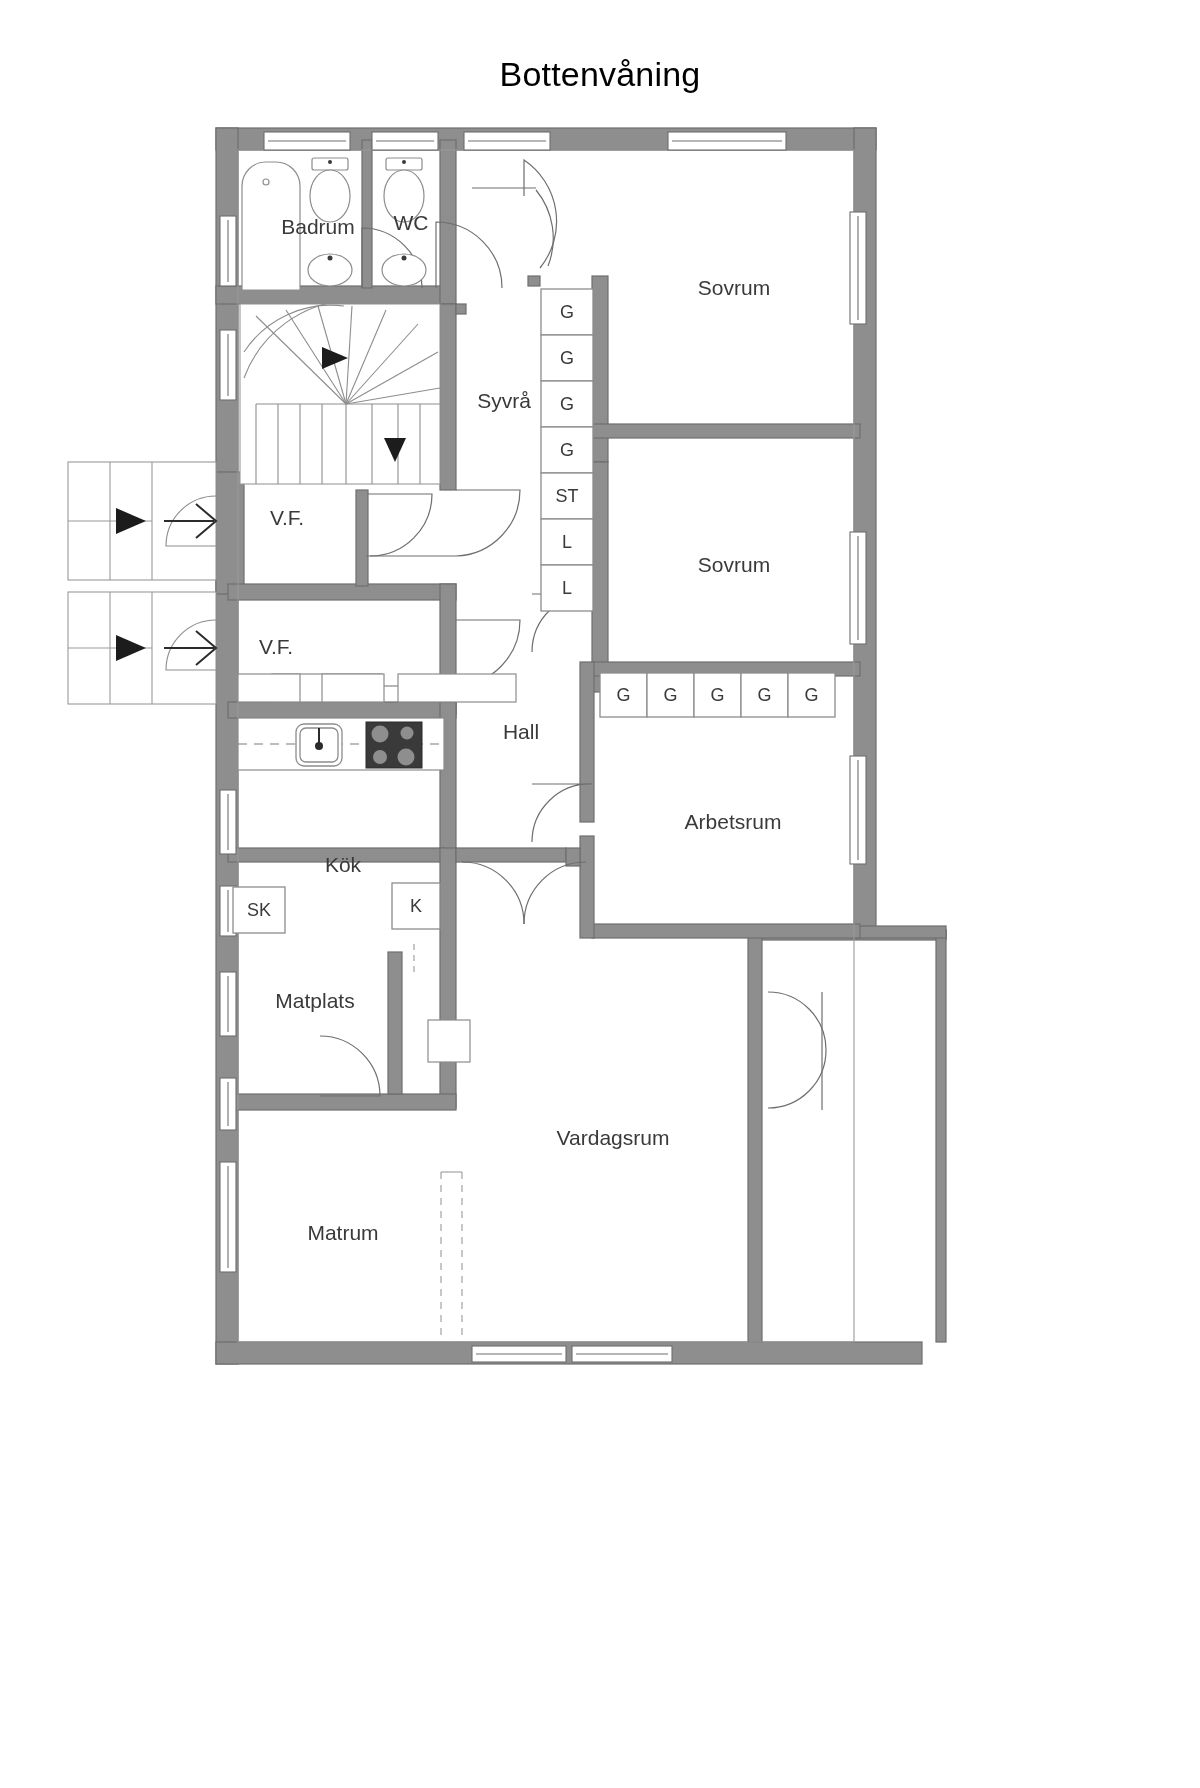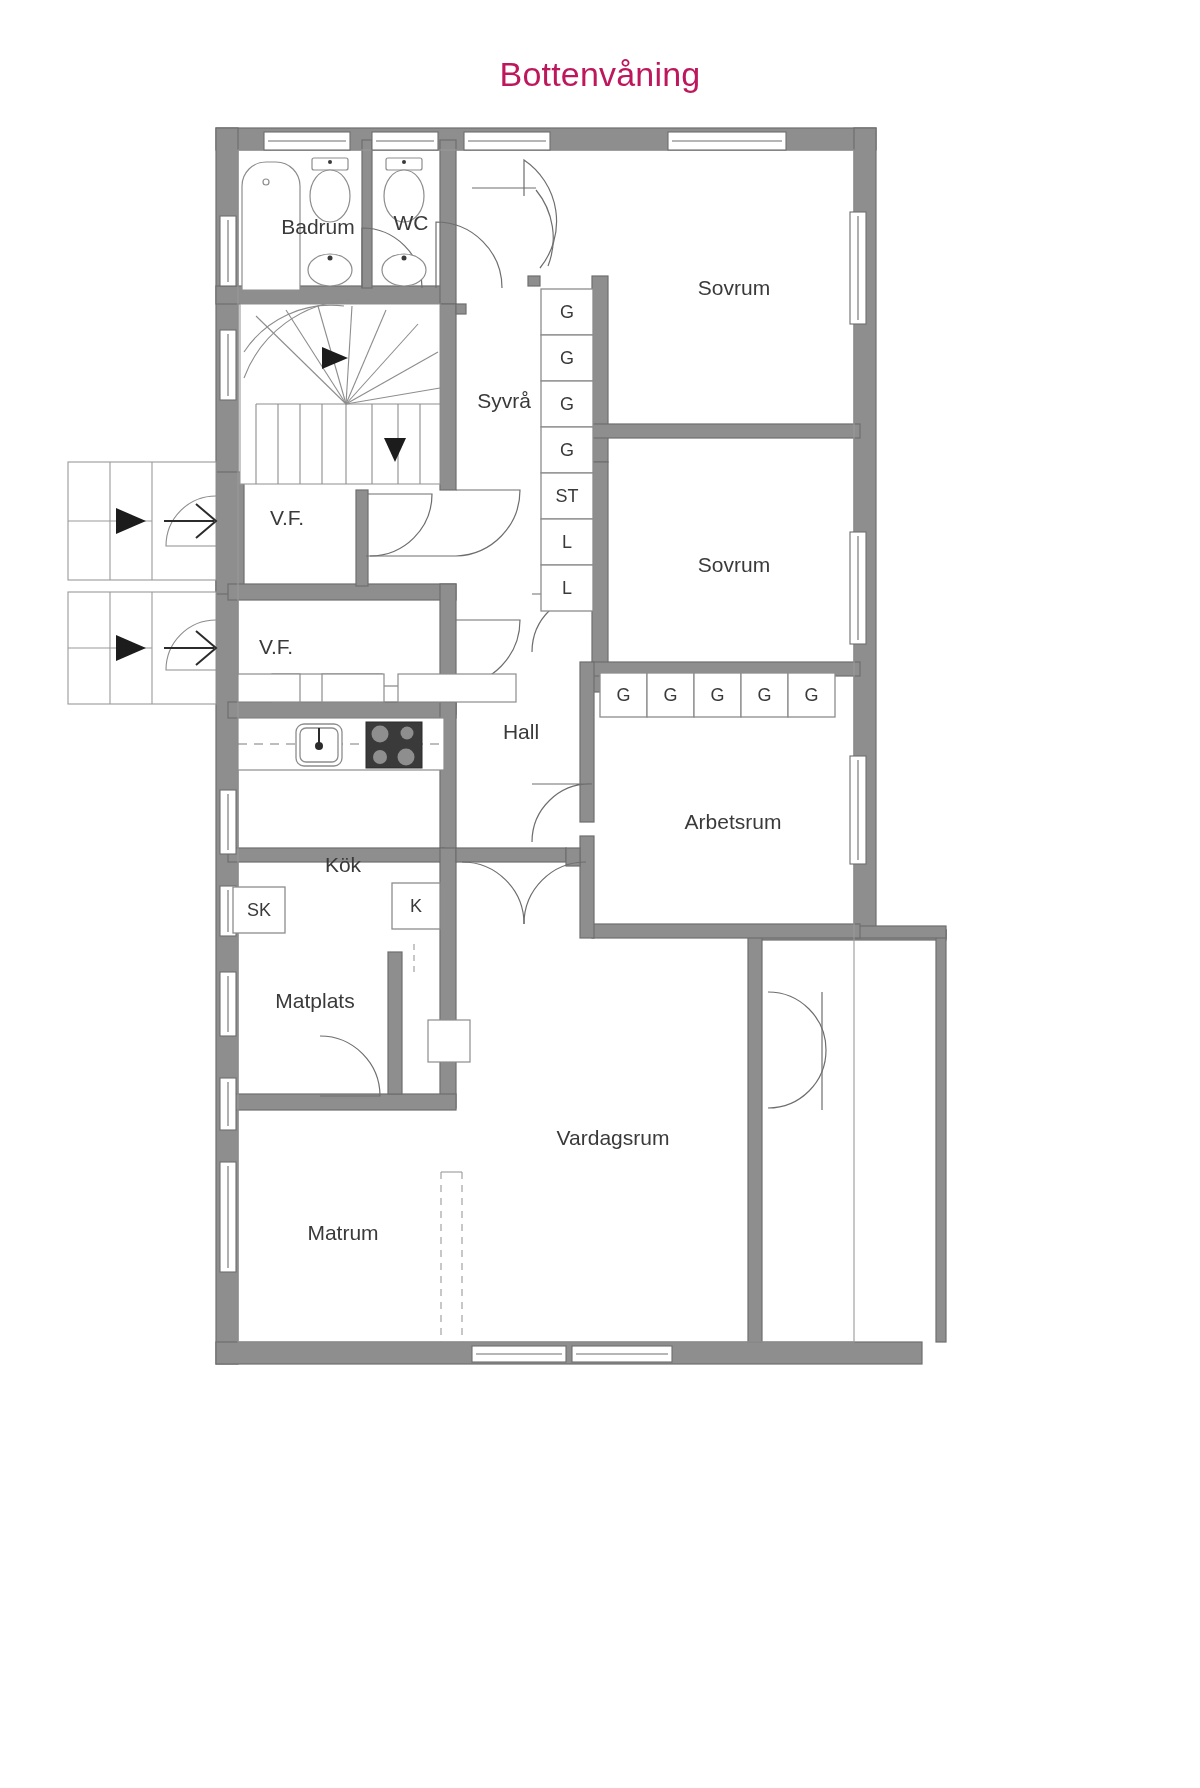--- a/index.html
+++ b/index.html
@@ -1,20 +1,20 @@
 <!DOCTYPE html>
 <html><head>
 <meta charset="utf-8">
 <style>
   html,body{margin:0;padding:0;background:#ffffff;}
   body{width:1200px;height:1788px;font-family:"Liberation Sans",sans-serif;color:#2b2b2b;overflow:hidden;}
   #stage{position:relative;width:1200px;height:1788px;}
   #title{
     position:absolute;left:0;top:55px;width:1200px;text-align:center;
-    font-size:34px;font-weight:400;color:#be185d;letter-spacing:0.2px;
+    font-size:34px;font-weight:400;color:#000000;letter-spacing:0.2px;
   }
   svg#plan{position:absolute;left:0;top:0;width:1200px;height:1788px;}
   .rlabel{font-family:"Liberation Sans",sans-serif;font-size:21px;fill:#3a3a3a;text-anchor:middle;dominant-baseline:middle;}
   .clabel{font-family:"Liberation Sans",sans-serif;font-size:18px;fill:#3a3a3a;text-anchor:middle;dominant-baseline:middle;}
 </style>
 </head>
 <body>
 
 <div id="stage">
 

